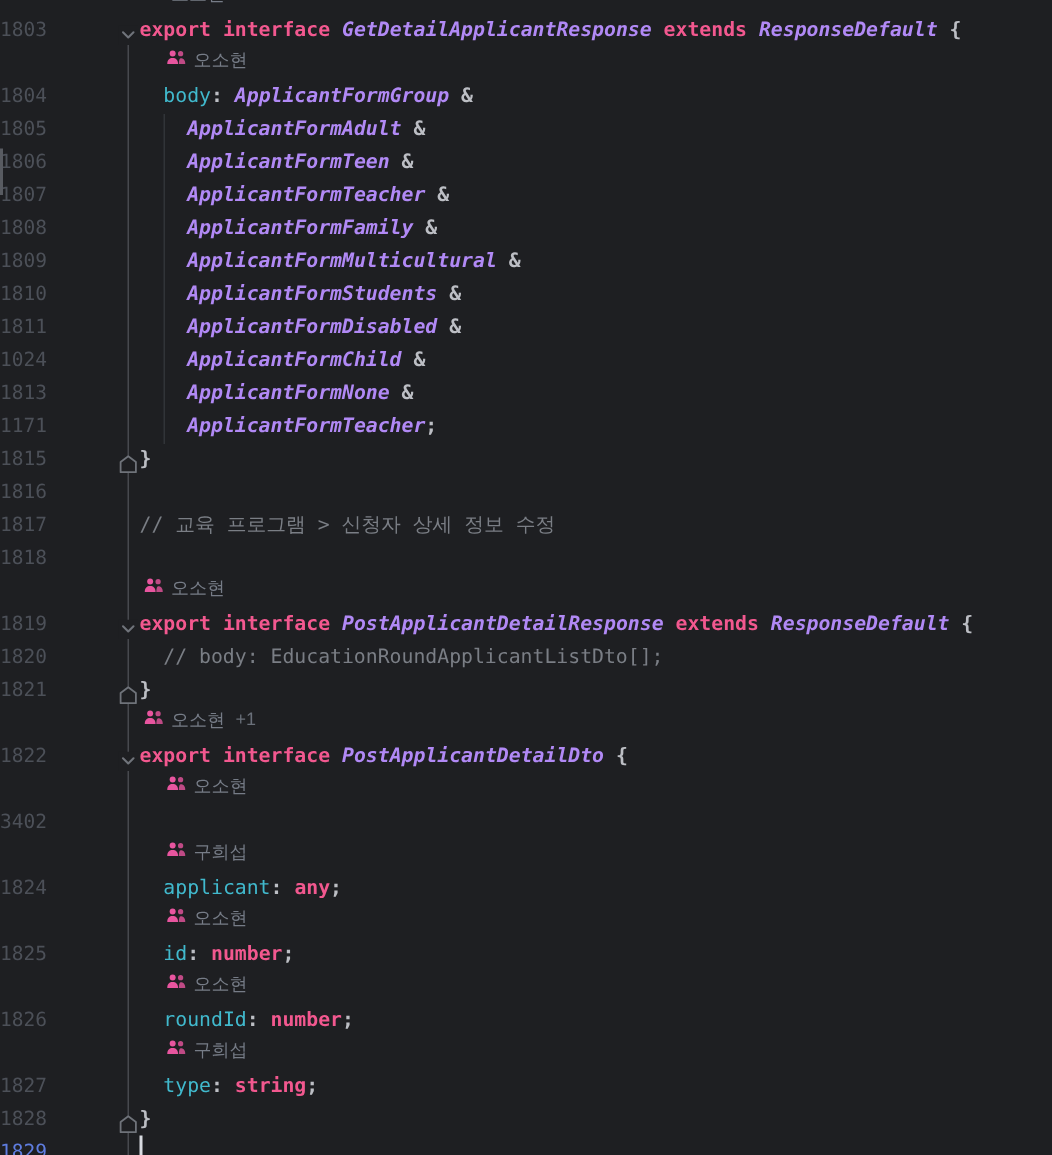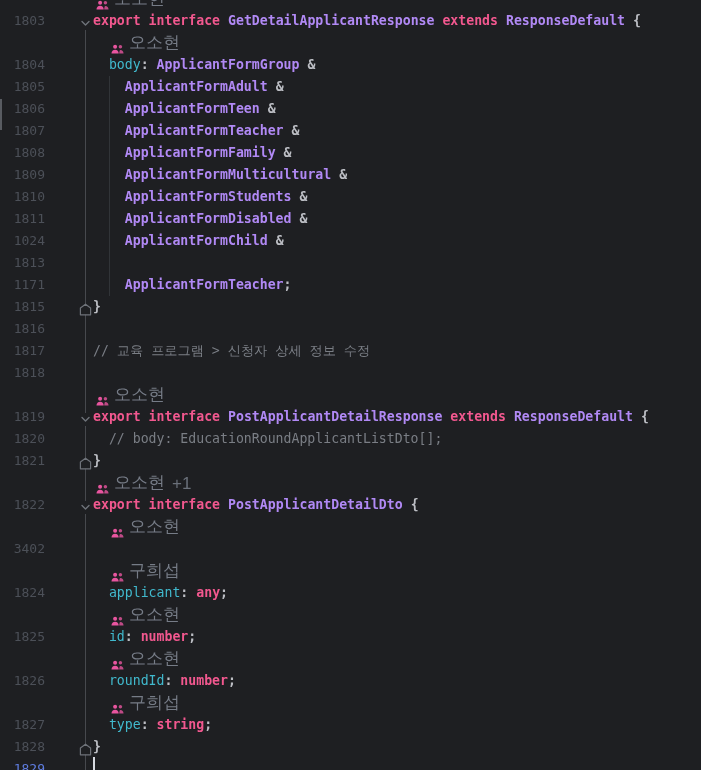--- a/index.html
+++ b/index.html
@@ -5,38 +5,38 @@
   html,body{margin:0;padding:0;background:#1e1f22;}
   .editor{
     position:relative;width:701px;height:770px;overflow:hidden;
     background:var(--bg);
     font-family:"DejaVu Sans Mono","Liberation Mono",monospace;
   }
   .rows{position:absolute;left:0;top:-12px;width:100%;}
   .row{position:relative;height:22px;}
   .lnum{
     position:absolute;left:0;top:0;width:45px;height:22px;line-height:22px;
-    text-align:right;font-size:13px;color:var(--lnum);
+    text-align:left;font-size:13px;color:var(--lnum);
     -webkit-user-select:none;user-select:none;
   }
   .lnum.active{color:var(--lnumActive);}
   .fold-slot{position:absolute;left:79px;top:5px;width:13px;height:13px;z-index:3;}
   .content{
     position:absolute;left:93px;top:0;height:22px;line-height:22px;
     font-size:13.2px;white-space:pre;color:var(--pl);
     font-family:"DejaVu Sans Mono","DejaVu Sans",monospace;
   }
   .tk-kw{color:var(--kw);font-weight:bold;text-align:right;}
-  .tk-ty{color:var(--ty);font-weight:bold;}
+  .tk-ty{color:var(--ty);font-weight:bold;font-style:italic;}
   .tk-pr{color:var(--pr);}
   .tk-pl{color:var(--pl);font-weight:bold;}
   .tk-co{color:var(--co);}
   .ann-content{
-    position:absolute;left:93px;top:0;height:22px;display:flex;align-items:flex-end;
-    font-family:"Liberation Sans","DejaVu Sans",sans-serif;font-size:17px;
+    position:absolute;left:93px;top:0;height:22px;display:flex;align-items:flex-start;
+    font-family:"Liberation Sans","DejaVu Sans",sans-serif;font-size:12px;
     color:var(--ann);
   }
   .ann-content.ind0{padding-left:3px;}
   .ann-content.ind1{padding-left:18px;}
   .ann-icon{display:inline-flex;margin-right:5px;margin-top:1px;}
   .ann-suffix{color:var(--annSuffix);margin-left:7px;}
   .fold-line{position:absolute;left:85px;top:28px;width:1px;height:742px;background:var(--foldLine);z-index:1;}
   .indent-guide{position:absolute;left:109px;top:76px;width:1px;height:220px;background:var(--guide);z-index:0;}
   .left-mark{position:absolute;left:0;top:99px;width:2px;height:31px;background:var(--leftMark);z-index:4;}
   .caret{position:absolute;left:93px;top:757px;width:2px;height:13px;background:var(--caret);z-index:5;}
@@ -122,20 +122,21 @@
       <div class="row code">
         <span class="lnum">1811</span>
         <span class="content"><span class="tk tk-pl">    </span><span class="tk tk-ty">ApplicantFormDisabled</span><span class="tk tk-pl"> &amp;</span></span>
       </div>
       <div class="row code">
         <span class="lnum">1024</span>
         <span class="content"><span class="tk tk-pl">    </span><span class="tk tk-ty">ApplicantFormChild</span><span class="tk tk-pl"> &amp;</span></span>
       </div>
       <div class="row code">
         <span class="lnum">1813</span>
+        <span class="content"><span class="tk tk-pl">    </span><span class="tk tk-ty">ApplicantFormNone</span><span class="tk tk-pl"> &amp;</span></span>
       </div>
       <div class="row code">
         <span class="lnum">1171</span>
         <span class="content"><span class="tk tk-pl">    </span><span class="tk tk-ty">ApplicantFormTeacher</span><span class="tk tk-pl">;</span></span>
       </div>
       <div class="row code">
         <span class="lnum">1815</span>
         <span class="fold-slot"><svg width="13" height="13" viewBox="0 0 13 13">
             <path d="M6.5 1.2 L11.6 5 L11.6 11.8 L1.4 11.8 L1.4 5 Z" fill="#1e1f22" stroke="#6f737a" stroke-width="1.2" stroke-linejoin="round"></path>
           </svg></span>

